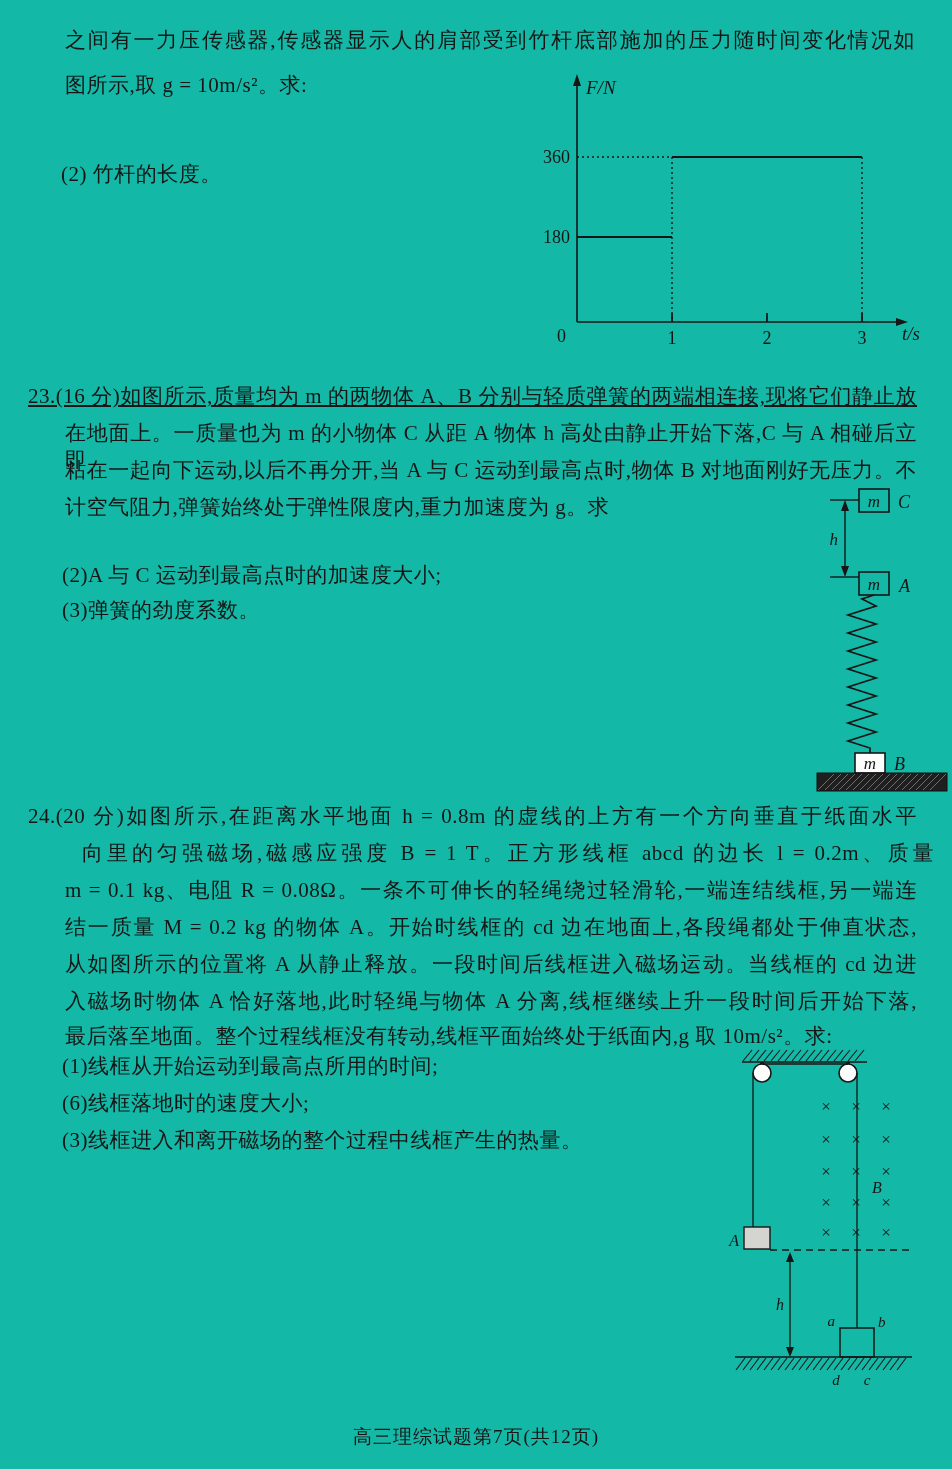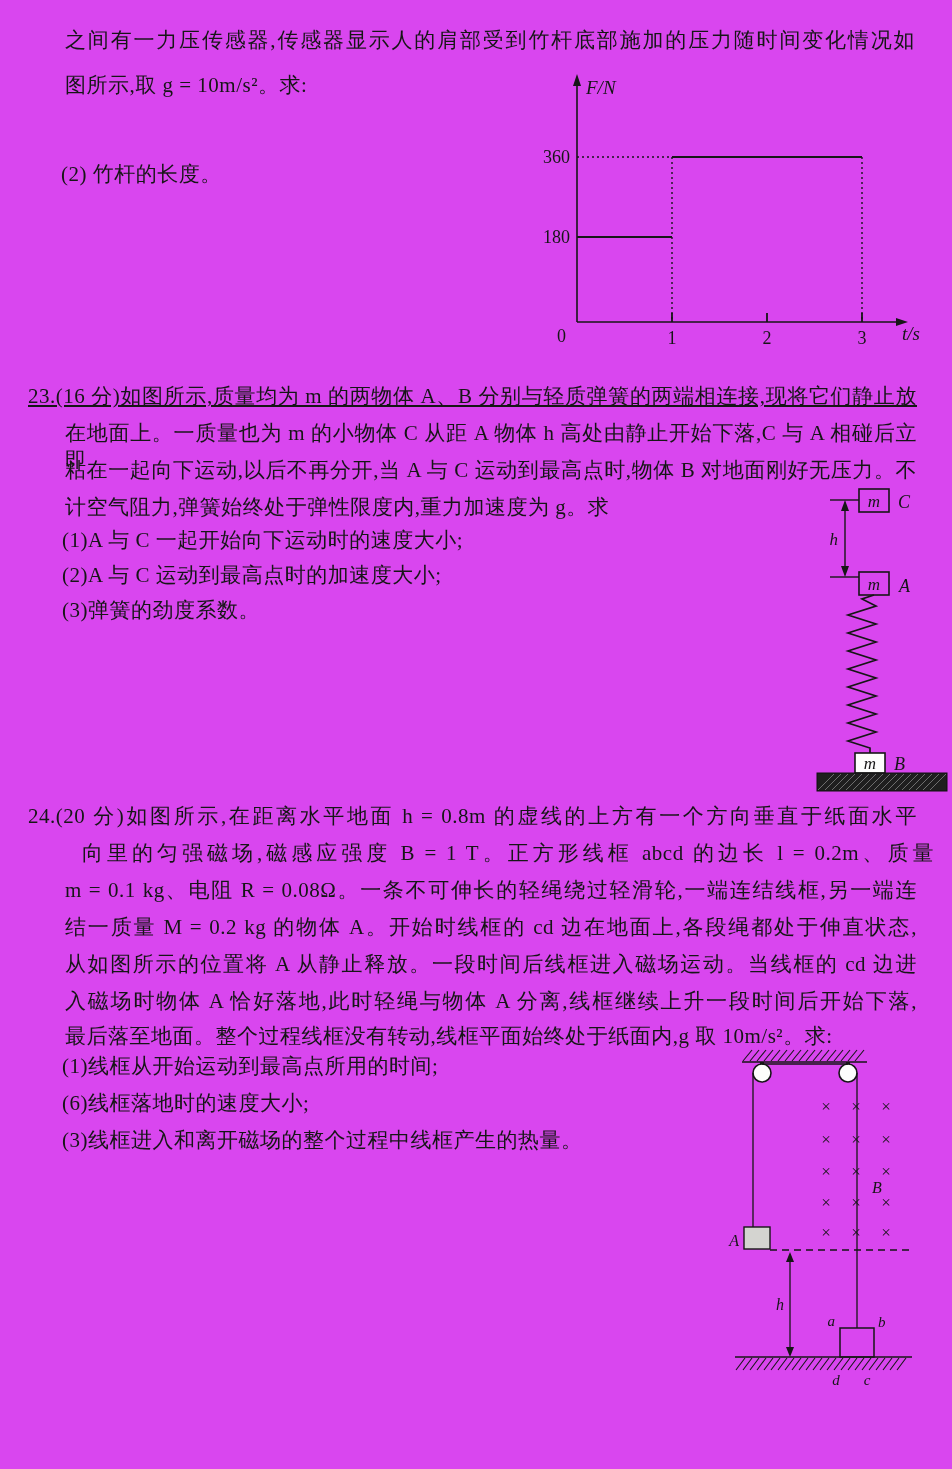--- a/index.html
+++ b/index.html
@@ -1,19 +1,19 @@
 <!DOCTYPE html>
 <html><head>
 <meta charset="utf-8">
 <style>
   html,body { margin:0; padding:0; background:#e8e8e8; }
   #page {
     position: relative;
     width: 952px; height: 1469px;
-    background: #d946ef;
+    background: #14b8a6;
     color: #161616;
     font-family: "Liberation Serif", "DejaVu Serif", serif;
     overflow: hidden;
   }
   .line {
     position: absolute;
     font-size: 21px;
     line-height: 27px;
     white-space: nowrap;
     letter-spacing: 0.5px;
@@ -74,21 +74,20 @@
     <text x="68" y="272" text-anchor="end" class="axis-num">0</text>
     <text x="174" y="274" text-anchor="middle" class="axis-num">1</text>
     <text x="269" y="274" text-anchor="middle" class="axis-num">2</text>
     <text x="364" y="274" text-anchor="middle" class="axis-num">3</text>
   </svg>
 
   <div class="line just" style="top:383px; left:28px; width:889px;text-decoration:underline;">23.(16 分)如图所示,质量均为 m 的两物体 A、B 分别与轻质弹簧的两端相连接,现将它们静止放</div>
   <div class="line just" style="top:420px; left:65px; width:852px;">在地面上。一质量也为 m 的小物体 C 从距 A 物体 h 高处由静止开始下落,C 与 A 相碰后立即</div>
   <div class="line just" style="top:457px; left:65px; width:852px;">粘在一起向下运动,以后不再分开,当 A 与 C 运动到最高点时,物体 B 对地面刚好无压力。不</div>
   <div class="line" style="top:494px; left:65px;">计空气阻力,弹簧始终处于弹性限度内,重力加速度为 g。求</div>
-  <div class="line" style="top:527px; left:62px;">(1)A 与 C 一起开始向下运动时的速度大小;</div>
   <div class="line" style="top:562px; left:62px;">(2)A 与 C 运动到最高点时的加速度大小;</div>
   <div class="line" style="top:597px; left:62px;">(3)弹簧的劲度系数。</div>
 
   <svg class="fig" style="left:812px; top:482px;" width="140" height="315" viewBox="0 0 140 315">
 
     <rect x="47" y="7" width="30" height="23" fill="none" stroke="#161616" stroke-width="1.6"></rect>
     <text x="62" y="25" text-anchor="middle" class="var" font-size="17">m</text>
     <text x="86" y="26" class="var" font-size="18">C</text>
 
     <line x1="18" y1="18" x2="47" y2="18" stroke="#161616" stroke-width="1.4"></line>
@@ -230,14 +229,15 @@
         <line x1="153" y1="327" x2="162" y2="315"></line>
       <line x1="160" y1="327" x2="169" y2="315"></line>
         <line x1="167" y1="327" x2="176" y2="315"></line>
       <line x1="174" y1="327" x2="183" y2="315"></line>
         <line x1="181" y1="327" x2="190" y2="315"></line>
       <line x1="188" y1="327" x2="197" y2="315"></line>
         <line x1="195" y1="327" x2="204" y2="315"></line>
     </g>
   </svg>
 
+  <div class="footer" style="top:1424px;">高三理综试题第7页(共12页)</div>
 
 </div>
 
 </body></html>

